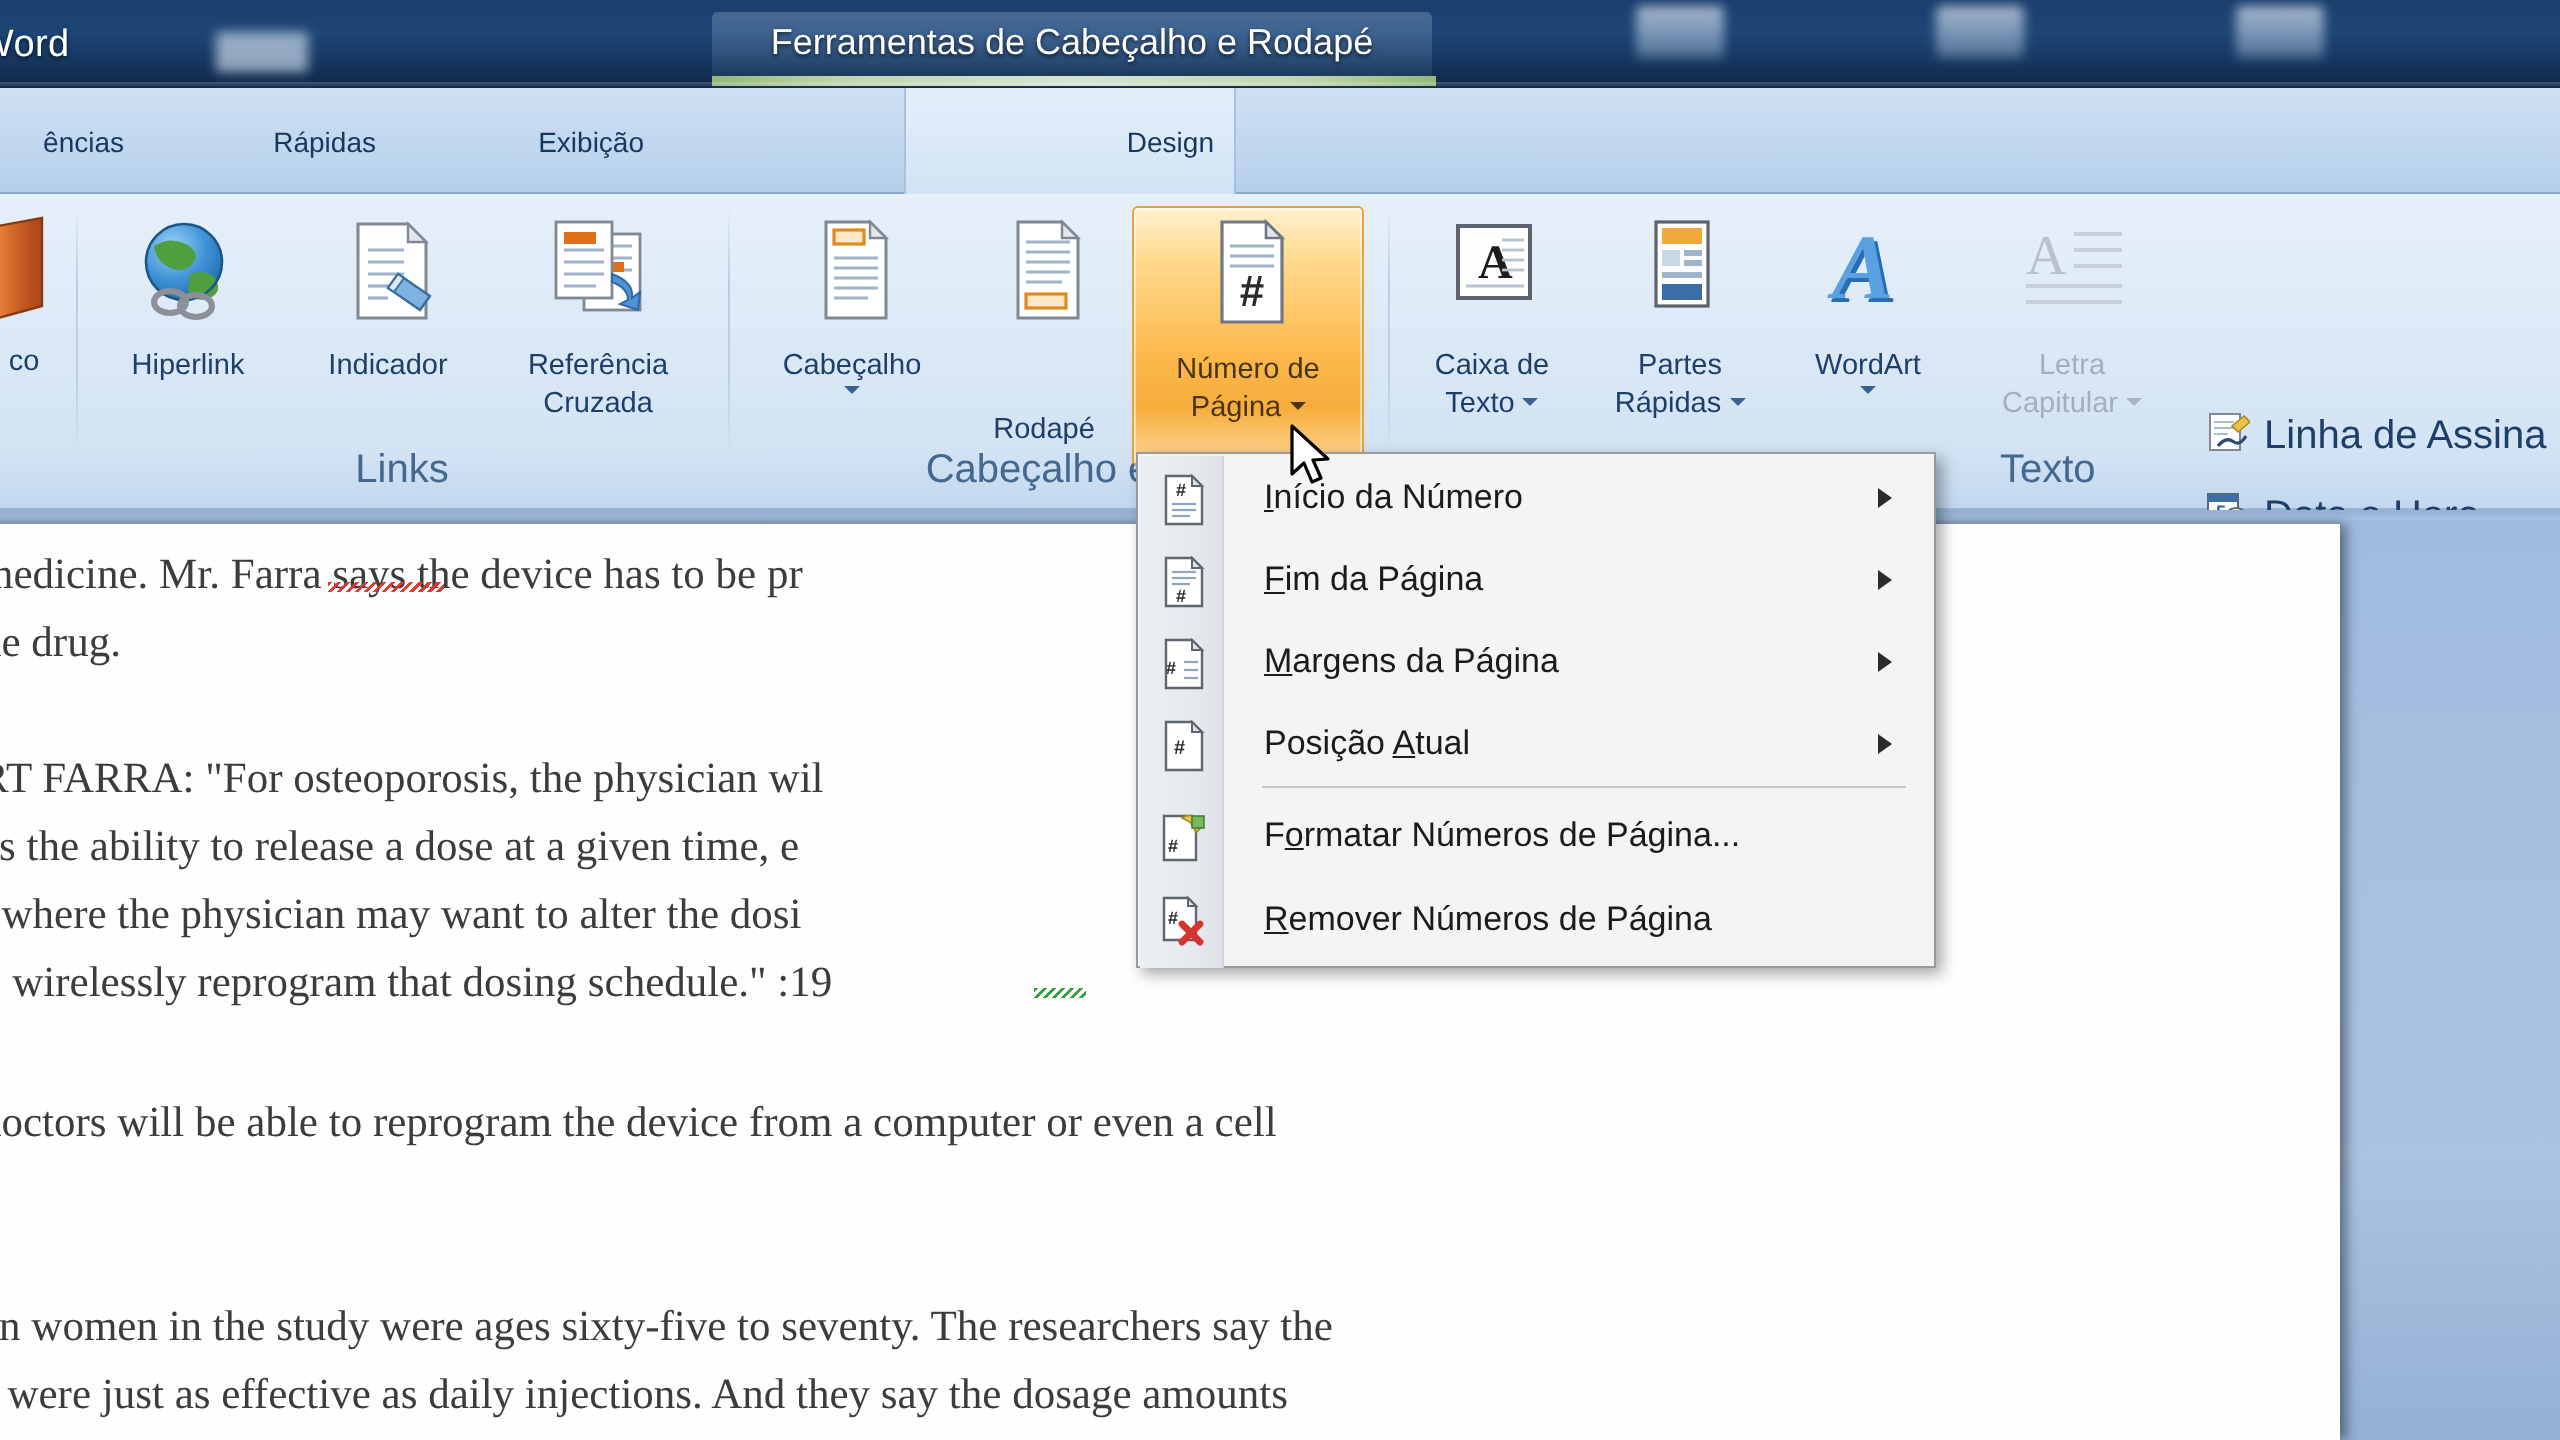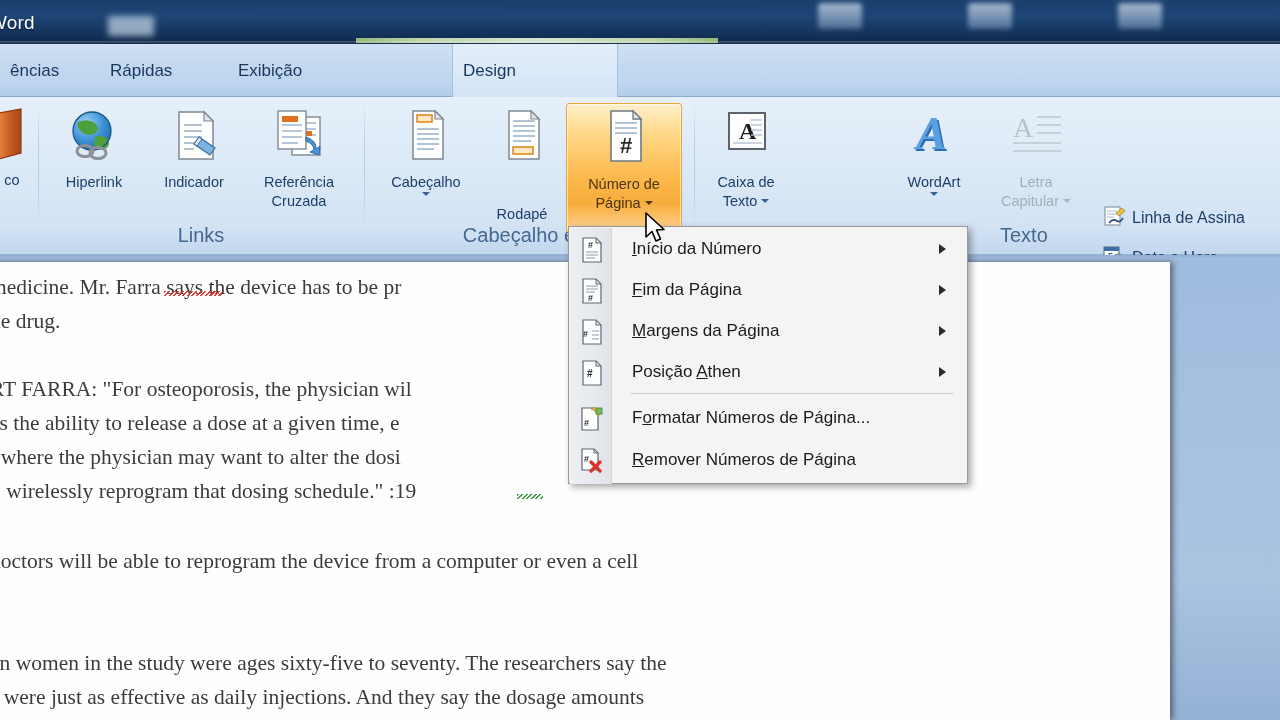--- a/index.html
+++ b/index.html
@@ -53,22 +53,22 @@
   }
 
   
   .tabstrip {
     position: absolute; left: 0; top: 44px; width: 1280px; height: 53px;
     background: linear-gradient(180deg, #cfe0f2 0%, #c4d9f0 42%, #bcd4ee 78%, #b3cdea 100%);
     border-bottom: 1px solid #8aa9cc;
   }
   .tab {
     position: absolute; top: 0; height: 53px;
-    display: flex; align-items: center; justify-content: flex-start;
-    font-size: 17px; color: #18375e; white-space: nowrap; padding: 0 10px;
+    display: flex; align-items: center; justify-content: flex-end;
+    font-size: 14px; color: #18375e; white-space: nowrap; padding: 0 10px;
   }
   .tab.active {
     background: linear-gradient(180deg, #e3eefa 0%, #dbe9f8 50%, #d2e3f5 100%);
     border-left: 1px solid #a7c1de; border-right: 1px solid #a7c1de;
   }
 
   
   .ribbon {
     position: absolute; left: 0; top: 97px; width: 1280px; height: 158px;
     background: linear-gradient(180deg, #e6f0fa 0%, #ddeaf7 40%, #d3e3f4 82%, #c2d7ee 100%);
@@ -108,21 +108,21 @@
   }
   .arrow-dn.inline {
     display: inline-block; margin: 0 0 3px 4px; vertical-align: middle;
   }
   .arrow-dn.dim { border-top-color: #aab4c0; }
 
   .rlist-item {
     position: absolute; display: flex; align-items: center; gap: 7px;
     height: 26px; padding: 0 4px; border-radius: 3px; border: 1px solid transparent;
   }
-  .rlist-item .lbl { font-size: 16px; color: #1d3f69; white-space: nowrap; }
+  .rlist-item .lbl { font-size: 20px; color: #1d3f69; white-space: nowrap; }
 
   
   .menu {
     position: absolute; left: 568px; top: 226px; width: 400px; height: 258px;
     background: #f4f4f4;
     border: 1px solid #9a9a9a;
     box-shadow: 3px 3px 7px rgba(0,0,0,.35);
   }
   .menu-gutter {
     position: absolute; left: 1px; top: 1px; width: 42px; height: 256px;
@@ -187,20 +187,23 @@
 <body>
 
 <div id="app">
 
   <div class="titlebar">
     <div class="win-title">soft Word</div>
     <div class="qat-blur"></div>
     <div class="win-btn" style="left:818px;"></div>
     <div class="win-btn" style="left:968px;"></div>
     <div class="win-btn" style="left:1118px;"></div>
+    <div class="ctx-banner">
+      <div class="ctx-banner-text">Ferramentas de Cabeçalho e Rodapé</div>
+    </div>
     <div class="ctx-underline"></div>
   </div>
 
   <div class="tabstrip">
     <div class="tab" style="left:0px;width:72px;">
       <span>ências</span>
     </div>
     <div class="tab" style="left:100px;width:98px;">
       <span>Rápidas</span>
     </div>
@@ -384,20 +387,37 @@
             <line x1="16" y1="36" x2="45" y2="36"></line>
           </g>
         </svg>
       </span>
       <span class="cap">Caixa de</span>
       <span class="cap">
         <span>Texto</span><span class="arrow-dn inline"></span>
       </span>
     </div>
 
+    <div class="rbtn" style="left:796px;width:88px;">
+      <span class="ico">
+        <svg width="52" height="60" viewBox="0 0 52 60">
+          <rect x="14" y="4" width="26" height="42" fill="#fff" stroke="#5c636c" stroke-width="1.6"></rect>
+          <rect x="17" y="7" width="20" height="8" fill="#f2a73a"></rect>
+          <rect x="17" y="18" width="9" height="8" fill="#c9d8e8"></rect>
+          <rect x="28" y="18" width="9" height="3" fill="#9db4cb"></rect>
+          <rect x="28" y="23" width="9" height="3" fill="#9db4cb"></rect>
+          <rect x="17" y="29" width="20" height="3" fill="#9db4cb"></rect>
+          <rect x="17" y="35" width="20" height="8" fill="#3d6ea8"></rect>
+        </svg>
+      </span>
+      <span class="cap">Partes</span>
+      <span class="cap">
+        <span>Rápidas</span><span class="arrow-dn inline"></span>
+      </span>
+    </div>
 
     <div class="rbtn" style="left:888px;width:92px;">
       <span class="ico">
         <svg width="56" height="60" viewBox="0 0 56 60">
           <text x="12" y="44" font-family="Liberation Serif, serif" font-size="46" font-style="italic" font-weight="bold" fill="#2a6cb5">A</text>
           <text x="10" y="42" font-family="Liberation Serif, serif" font-size="46" font-style="italic" font-weight="bold" fill="#5ba0e0">A</text>
         </svg>
       </span>
       <span class="cap">WordArt</span>
       <span class="arrow-dn"></span>
@@ -538,21 +558,21 @@
     </div>
 
     <div class="menu-item" style="top:125px;">
       <span class="mi-icon">
         <svg width="24" height="26" viewBox="0 0 24 26">
           <path d="M3 1 H16 L21 6 V25 H3 Z" fill="#fff" stroke="#5e6670" stroke-width="1.2"></path>
           <path d="M16 1 L21 6 H16 Z" fill="#dfe3e8" stroke="#5e6670" stroke-width="1"></path>
           <text x="7" y="17" font-family="Liberation Sans, sans-serif" font-size="10" font-weight="bold" fill="#2a2a2a">#</text>
         </svg>
       </span>
-      <span class="mi-label"><span>Posição </span><u>A</u><span>then</span></span>
+      <span class="mi-label"><span>Posição </span><u>A</u><span>tual</span></span>
       <span class="submenu-arrow"></span>
     </div>
 
     <div class="menu-sep" style="top:166px;"></div>
 
     <div class="menu-item" style="top:171px;">
       <span class="mi-icon">
         <svg width="24" height="26" viewBox="0 0 24 26">
           <path d="M2 2 H14 L18 6 V24 H2 Z" fill="#fff" stroke="#5e6670" stroke-width="1.2"></path>
           <text x="4" y="20" font-family="Liberation Sans, sans-serif" font-size="9" font-weight="bold" fill="#2a2a2a">#</text>

